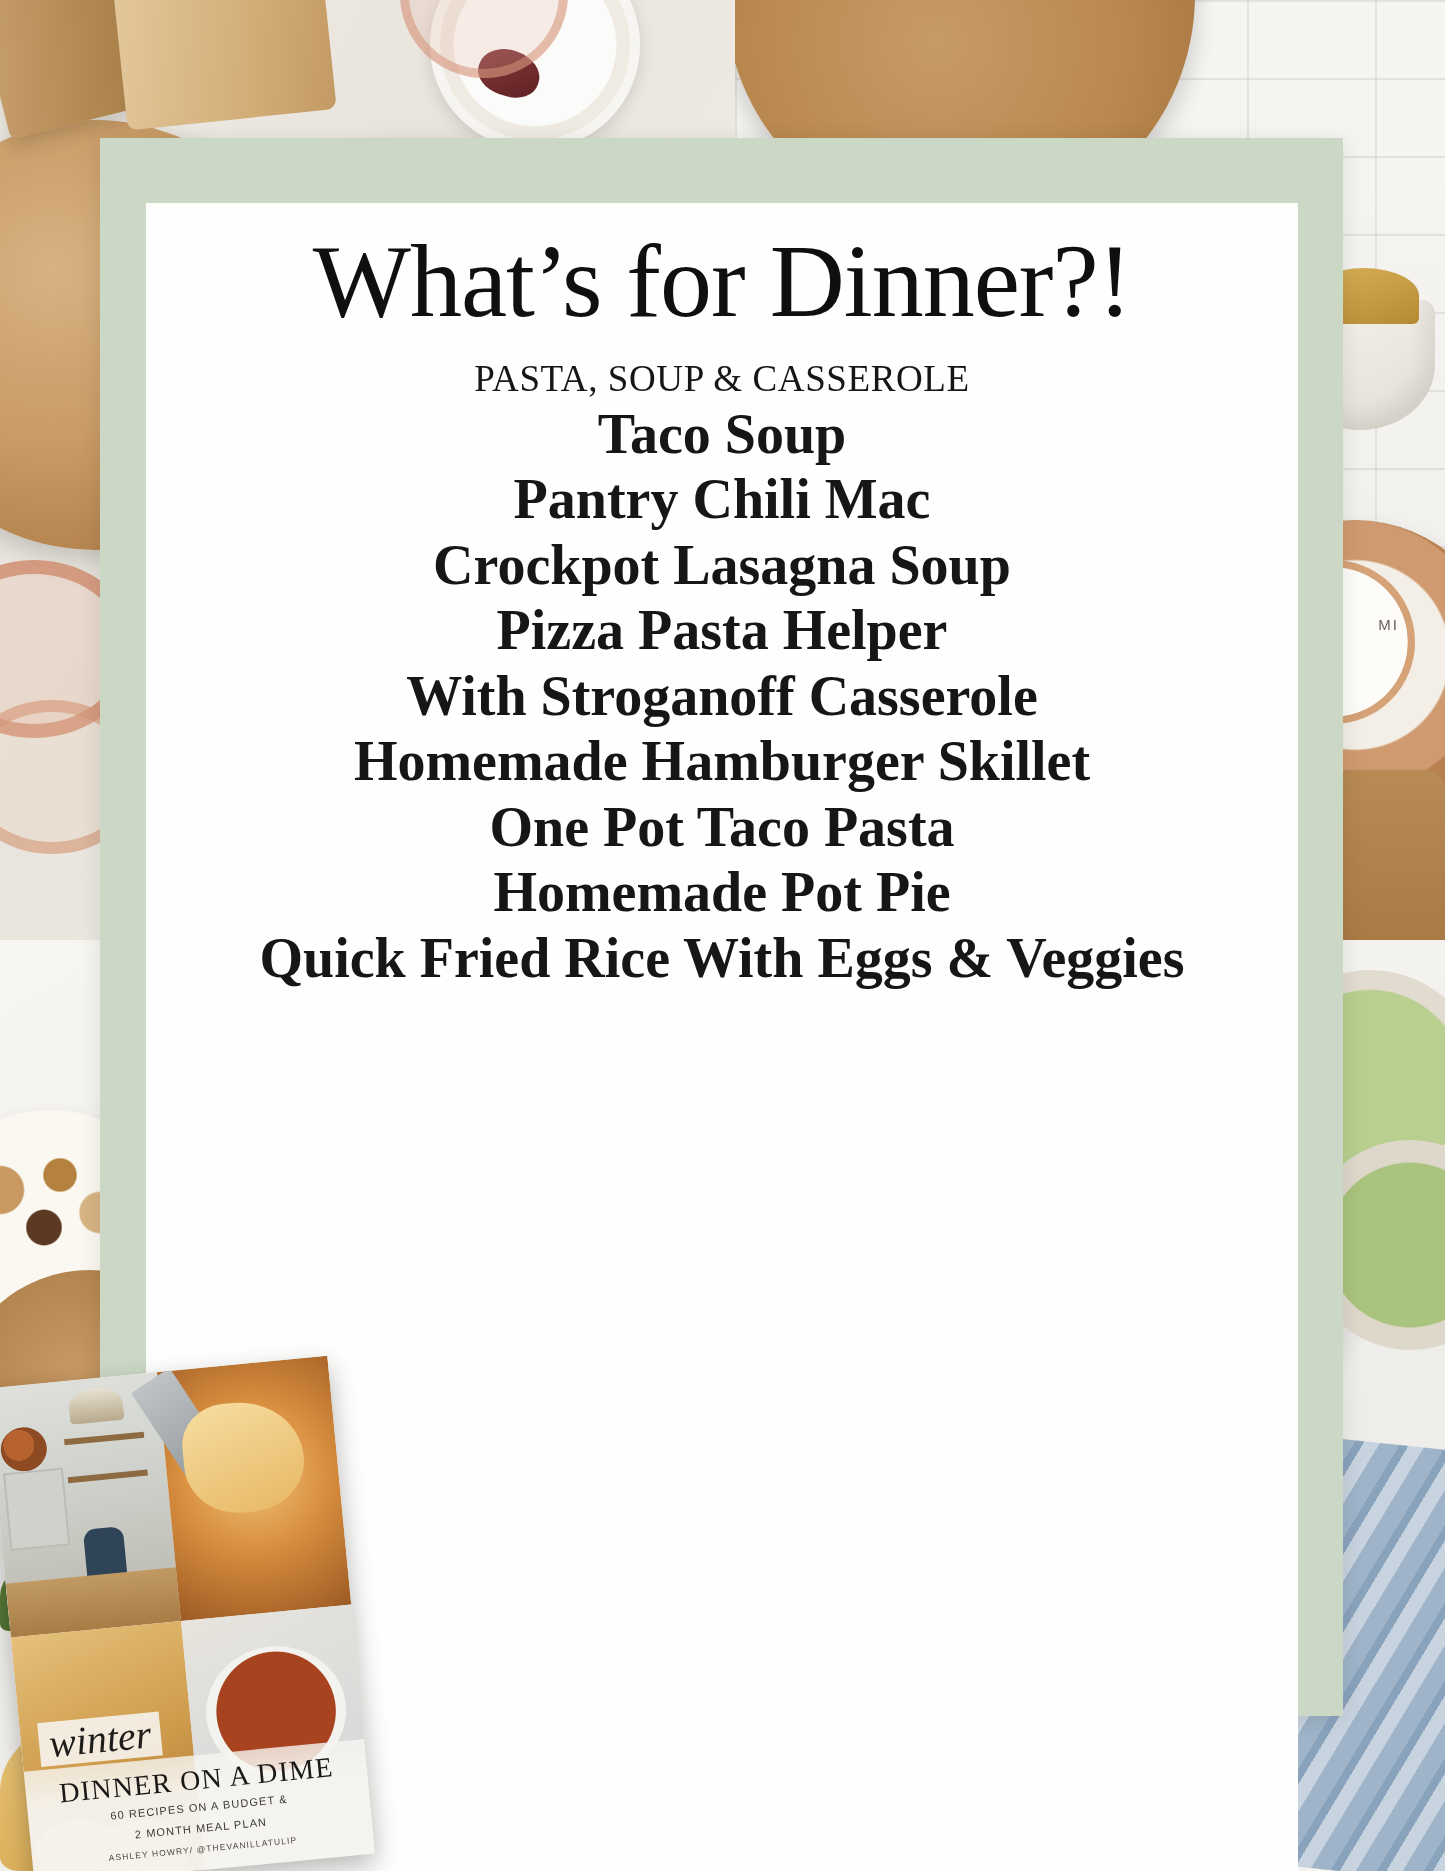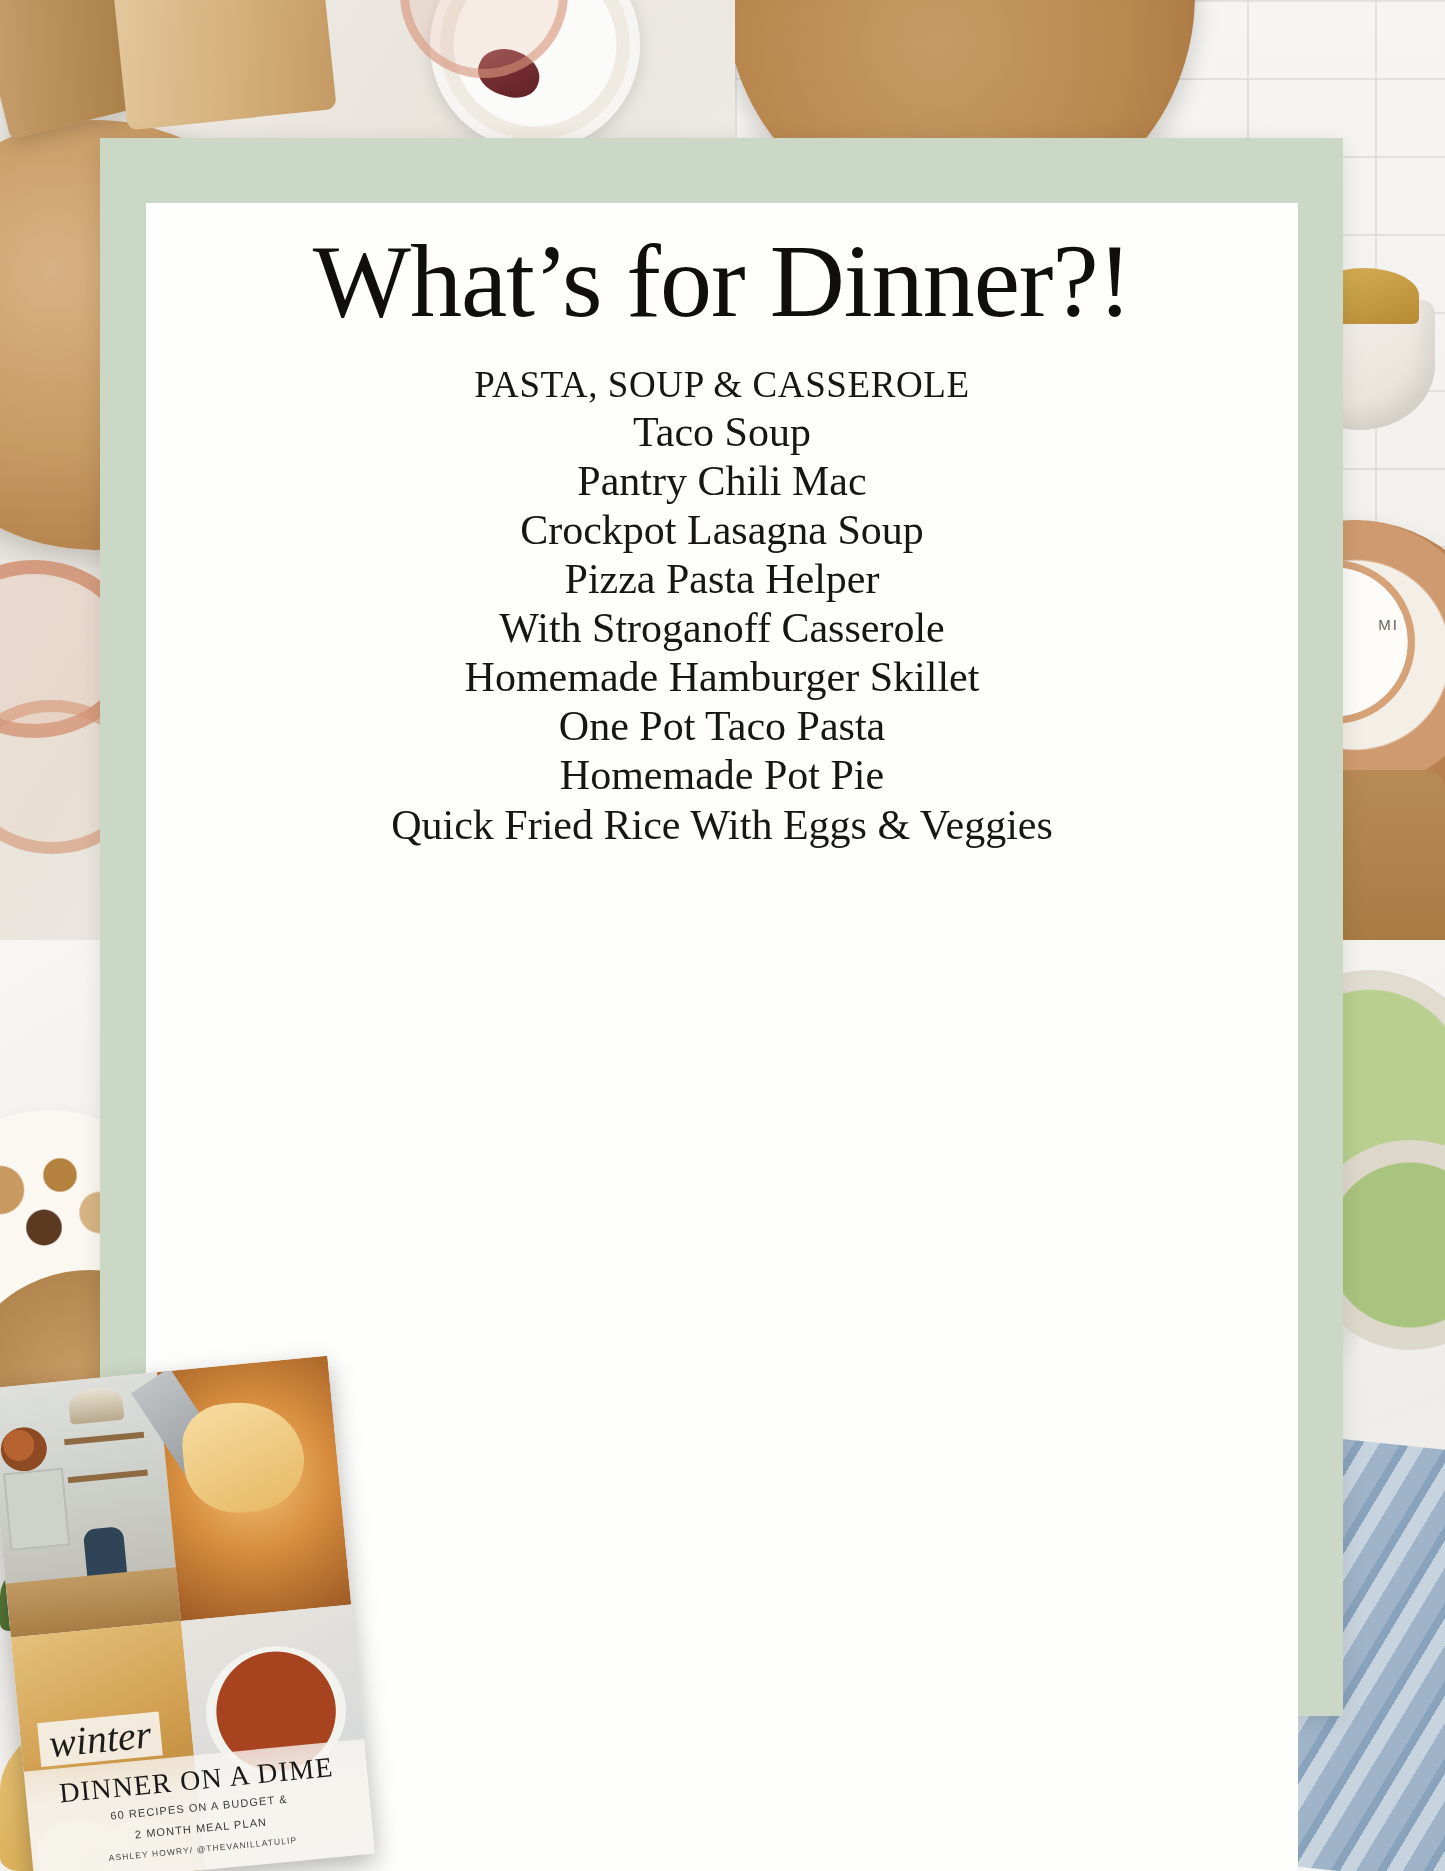--- a/index.html
+++ b/index.html
@@ -353,30 +353,30 @@
     letter-spacing: -1px;
     color: #100f0e;
     margin: 0 0 16px 0;
     font-weight: 400;
   }
   .section-heading {
     font-family: "Liberation Serif", serif;
     font-size: 37px;
     letter-spacing: 0.6px;
     color: #171615;
-    margin: 22px 0 2px 0;
+    margin: 16px 0 2px 0;
     font-weight: 400;
   }
   .recipe-item {
     font-family: "Liberation Serif", serif;
-    font-size: 42px;
+    font-size: 56px;
     line-height: 1.17;
     color: #171615;
     margin: 0;
-    font-weight: 400;
+    font-weight: 700;
   }
 
   
   #book-cover {
     position: absolute;
     left: 10px;
     top: 1371px;
     width: 342px;
     height: 500px;
     transform: rotate(-5.5deg);

